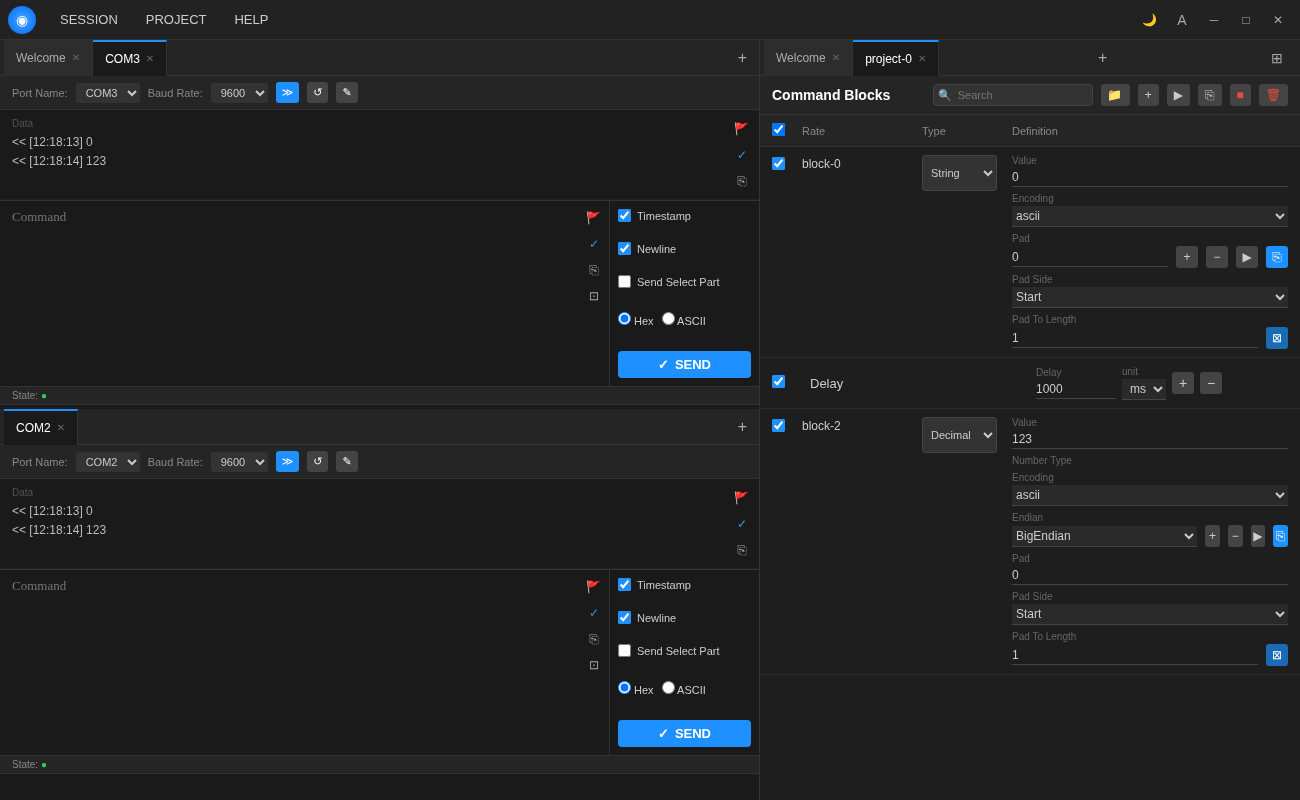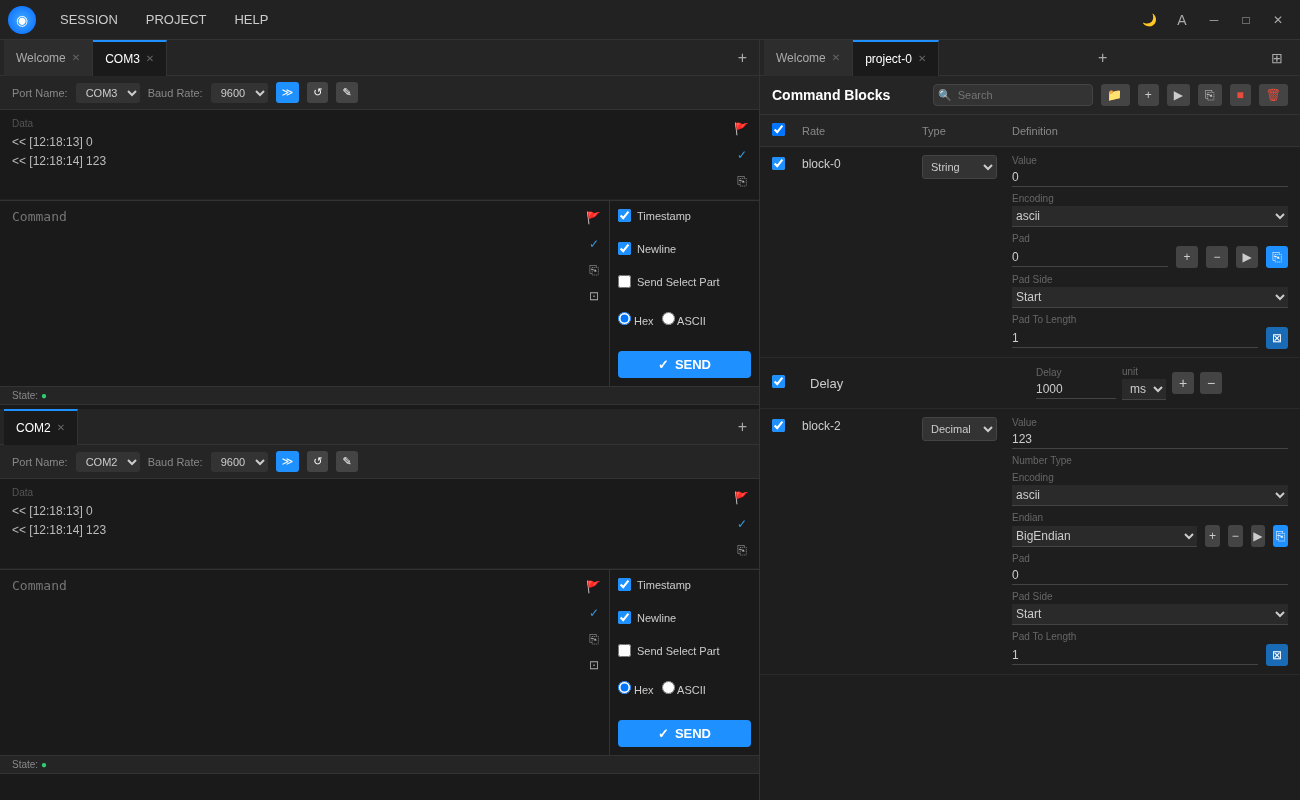--- a/index.html
+++ b/index.html
@@ -37,21 +37,21 @@
     .data-label { color: #555; font-size: 10px; margin-bottom: 4px; }
     .data-text { color: #bbb; font-size: 12px; line-height: 1.6; }
     .data-icons { position: absolute; right: 6px; top: 8px; display: flex; flex-direction: column; gap: 4px; }
     .data-icon { width: 22px; height: 22px; display: flex; align-items: center; justify-content: center; cursor: pointer; border-radius: 3px; color: #aaa; }
     .data-icon.red { color: #e74c3c; }
     .data-icon.blue { color: #3498db; }
 
     
     .command-area { display: flex; background: #1a1a1a; border-bottom: 1px solid #333; }
     .command-input-wrap { flex: 1; padding: 8px 12px; }
-    .command-input { width: 100%; background: transparent; color: #ccc; border: none; font-size: 13px; outline: none; height: 80px; resize: none; vertical-align: top; }
+    .command-input { width: 100%; background: transparent; color: #ccc; border: none; font-size: 13px; outline: none; height: 80px; resize: none; vertical-align: top; font-family: Liberation Serif, serif; }
     .command-icons { display: flex; flex-direction: column; gap: 4px; padding: 6px 4px; justify-content: flex-start; }
 
     .command-options { width: 150px; padding: 8px; border-left: 1px solid #333; display: flex; flex-direction: column; gap: 20px; }
     .checkbox-item { display: flex; align-items: center; gap: 6px; color: #ccc; font-size: 11px; }
     .checkbox-item input[type=checkbox] { accent-color: #1e90ff; }
     .radio-row { display: flex; align-items: center; gap: 8px; color: #ccc; font-size: 11px; margin-top: 4px; }
     .send-btn { background: #1e90ff; color: white; border: none; padding: 6px 16px; border-radius: 4px; cursor: pointer; font-weight: bold; font-size: 13px; display: flex; align-items: center; gap: 6px; margin-top: 4px; width: 100%; justify-content: center; }
 
     .state-bar { background: #252525; padding: 3px 12px; font-size: 10px; color: #888; border-bottom: 1px solid #333; }
 
@@ -80,21 +80,21 @@
     .blocks-content { flex: 1; overflow-y: auto; }
     .blocks-content::-webkit-scrollbar { width: 6px; }
     .blocks-content::-webkit-scrollbar-thumb { background: #444; border-radius: 3px; }
 
     .block-row { border-bottom: 1px solid #2a2a2a; }
     .block-main { display: flex; align-items: flex-start; padding: 8px 12px; }
     .block-check { width: 30px; padding-top: 2px; }
     .block-check input { accent-color: #1e90ff; }
     .block-name { width: 120px; color: #ccc; font-size: 12px; padding-top: 2px; }
     .block-type { width: 90px; }
-    .block-type select { background: #333; color: #ccc; border: 1px solid #444; padding: 4px 4px; border-radius: 3px; font-size: 11px; width: 75px; }
+    .block-type select { background: #333; color: #ccc; border: 1px solid #444; padding: 10px 4px; border-radius: 3px; font-size: 11px; width: 75px; }
     .block-def { flex: 1; display: flex; flex-direction: column; gap: 6px; }
 
     .field-group { display: flex; flex-direction: column; gap: 2px; }
     .field-label { color: #666; font-size: 10px; }
     .field-input { background: transparent; border: none; border-bottom: 1px solid #444; color: #ccc; font-size: 12px; padding: 2px 0; width: 100%; outline: none; }
     .field-select { background: #2a2a2a; color: #ccc; border: none; border-bottom: 1px solid #444; font-size: 12px; padding: 2px 0; width: 100%; outline: none; }
 
     .field-row { display: flex; align-items: center; gap: 8px; }
     .field-row .field-input { flex: 1; }
     .block-act-btn { background: #444; color: #ccc; border: none; width: 22px; height: 22px; border-radius: 3px; cursor: pointer; font-size: 12px; display: flex; align-items: center; justify-content: center; }

